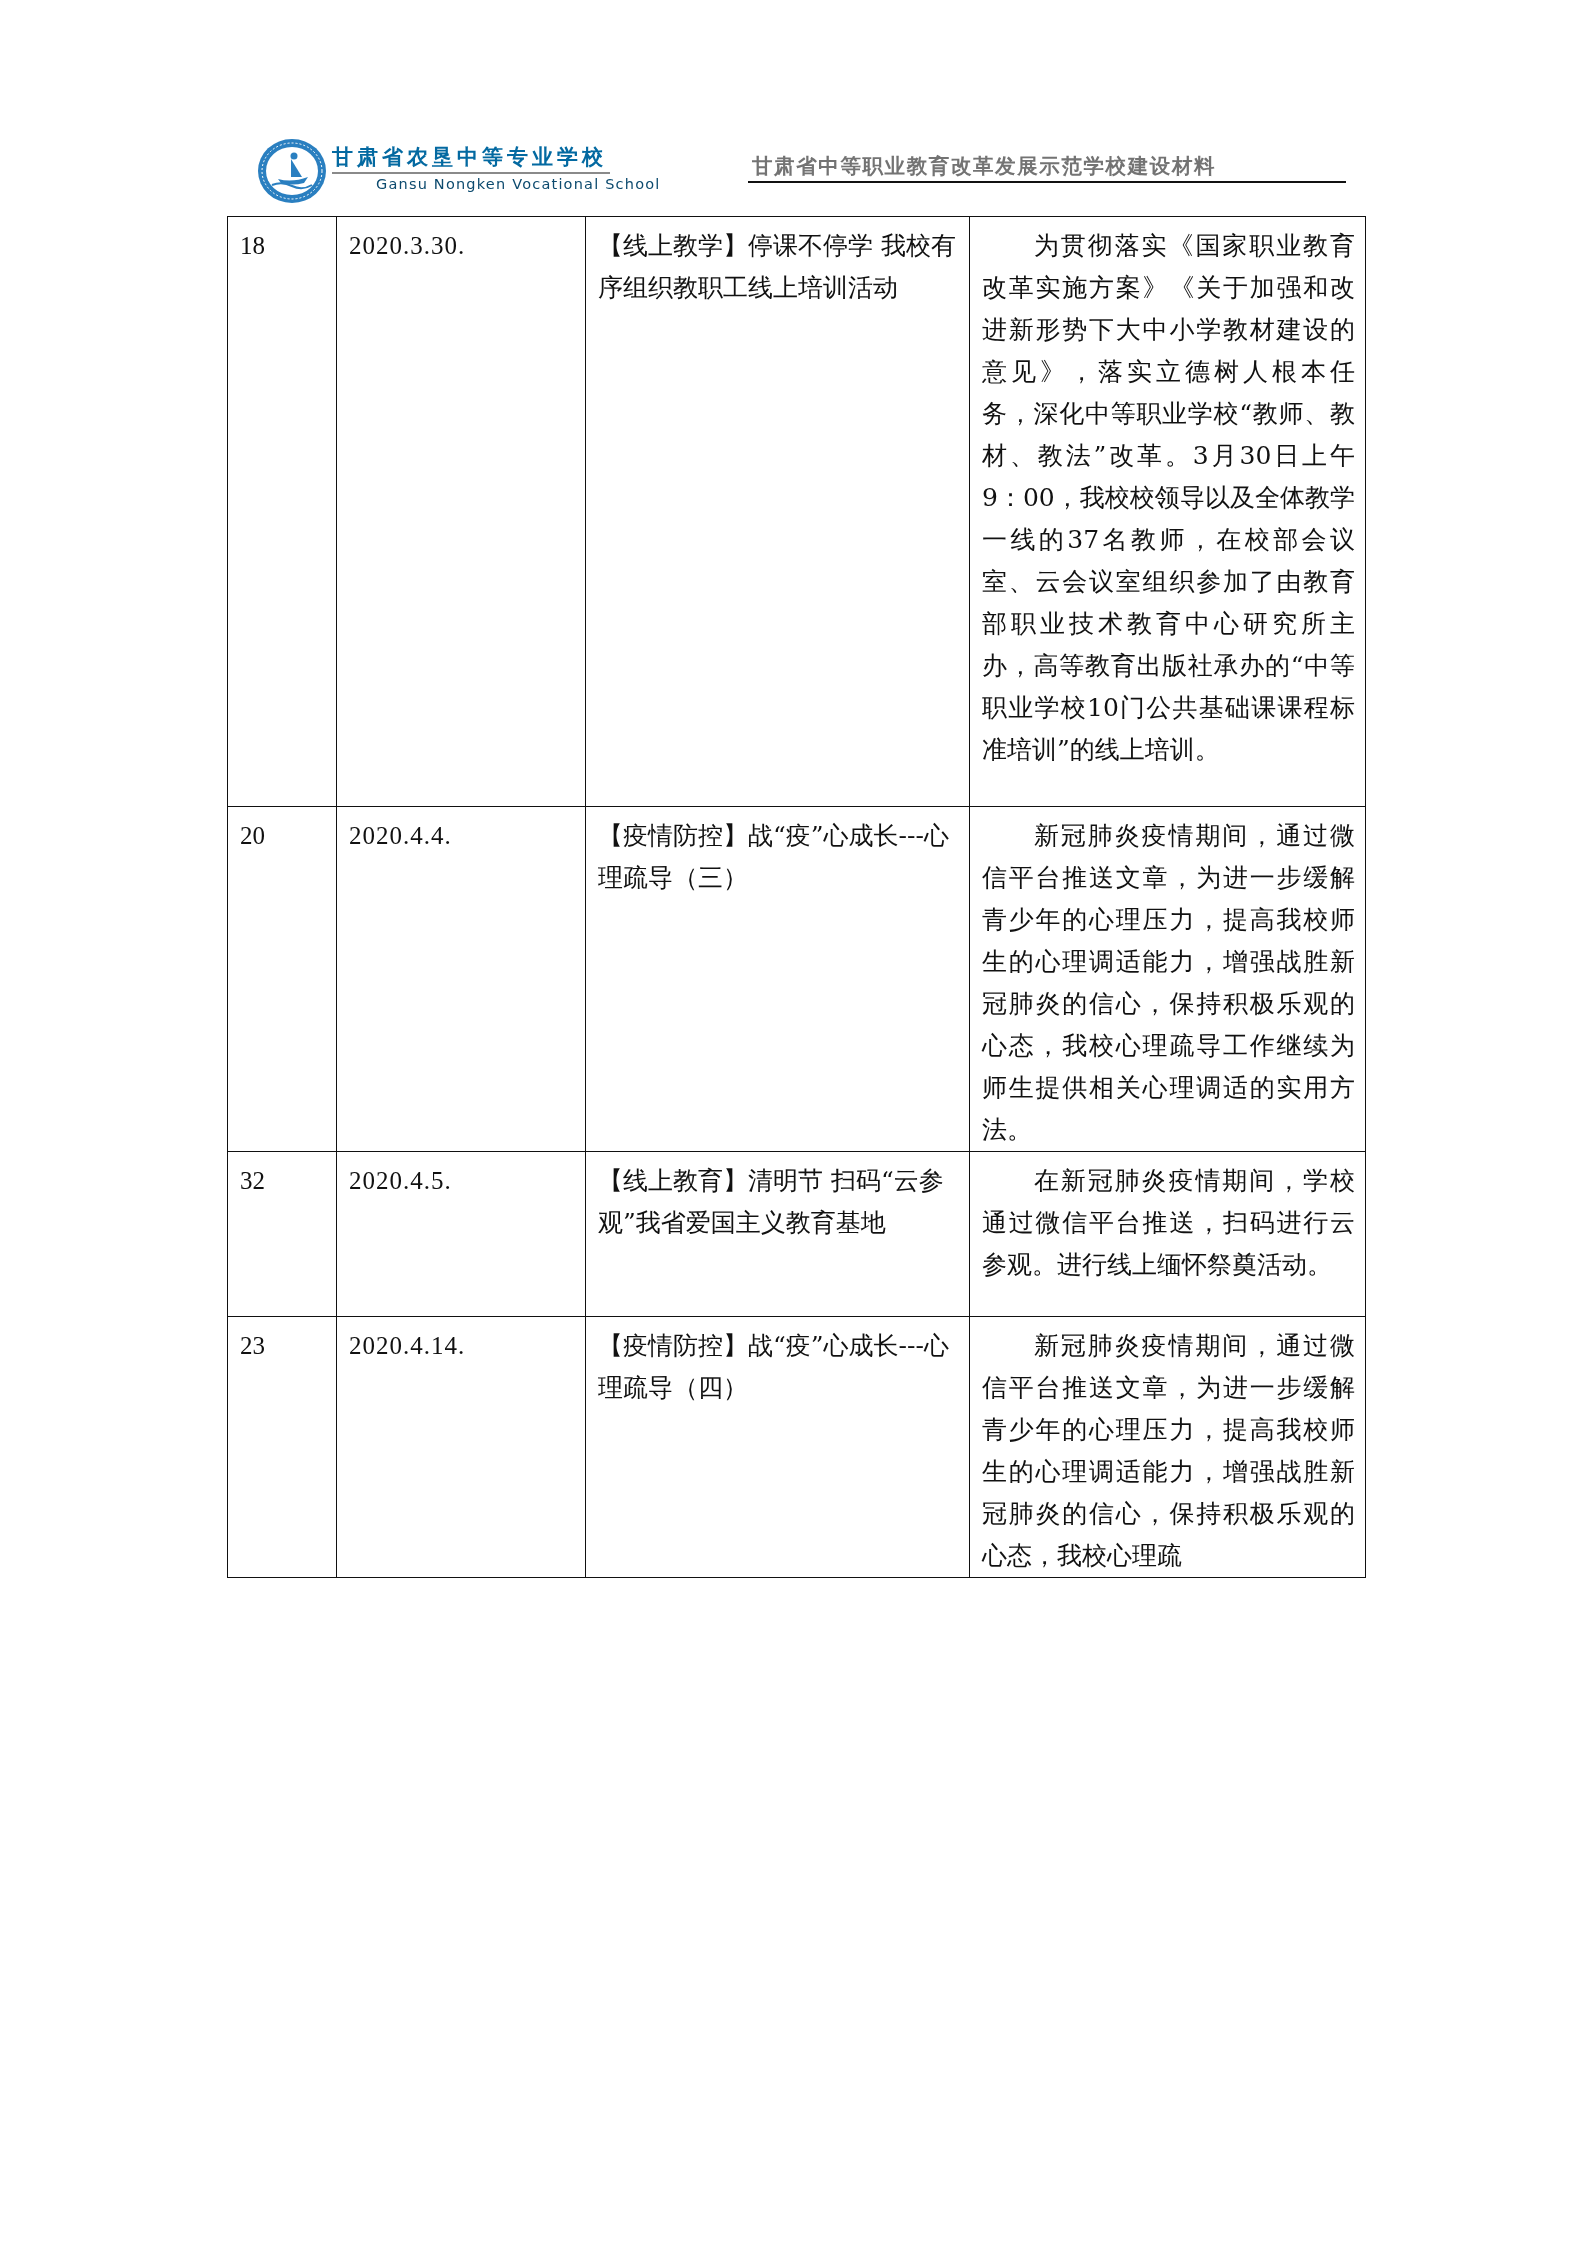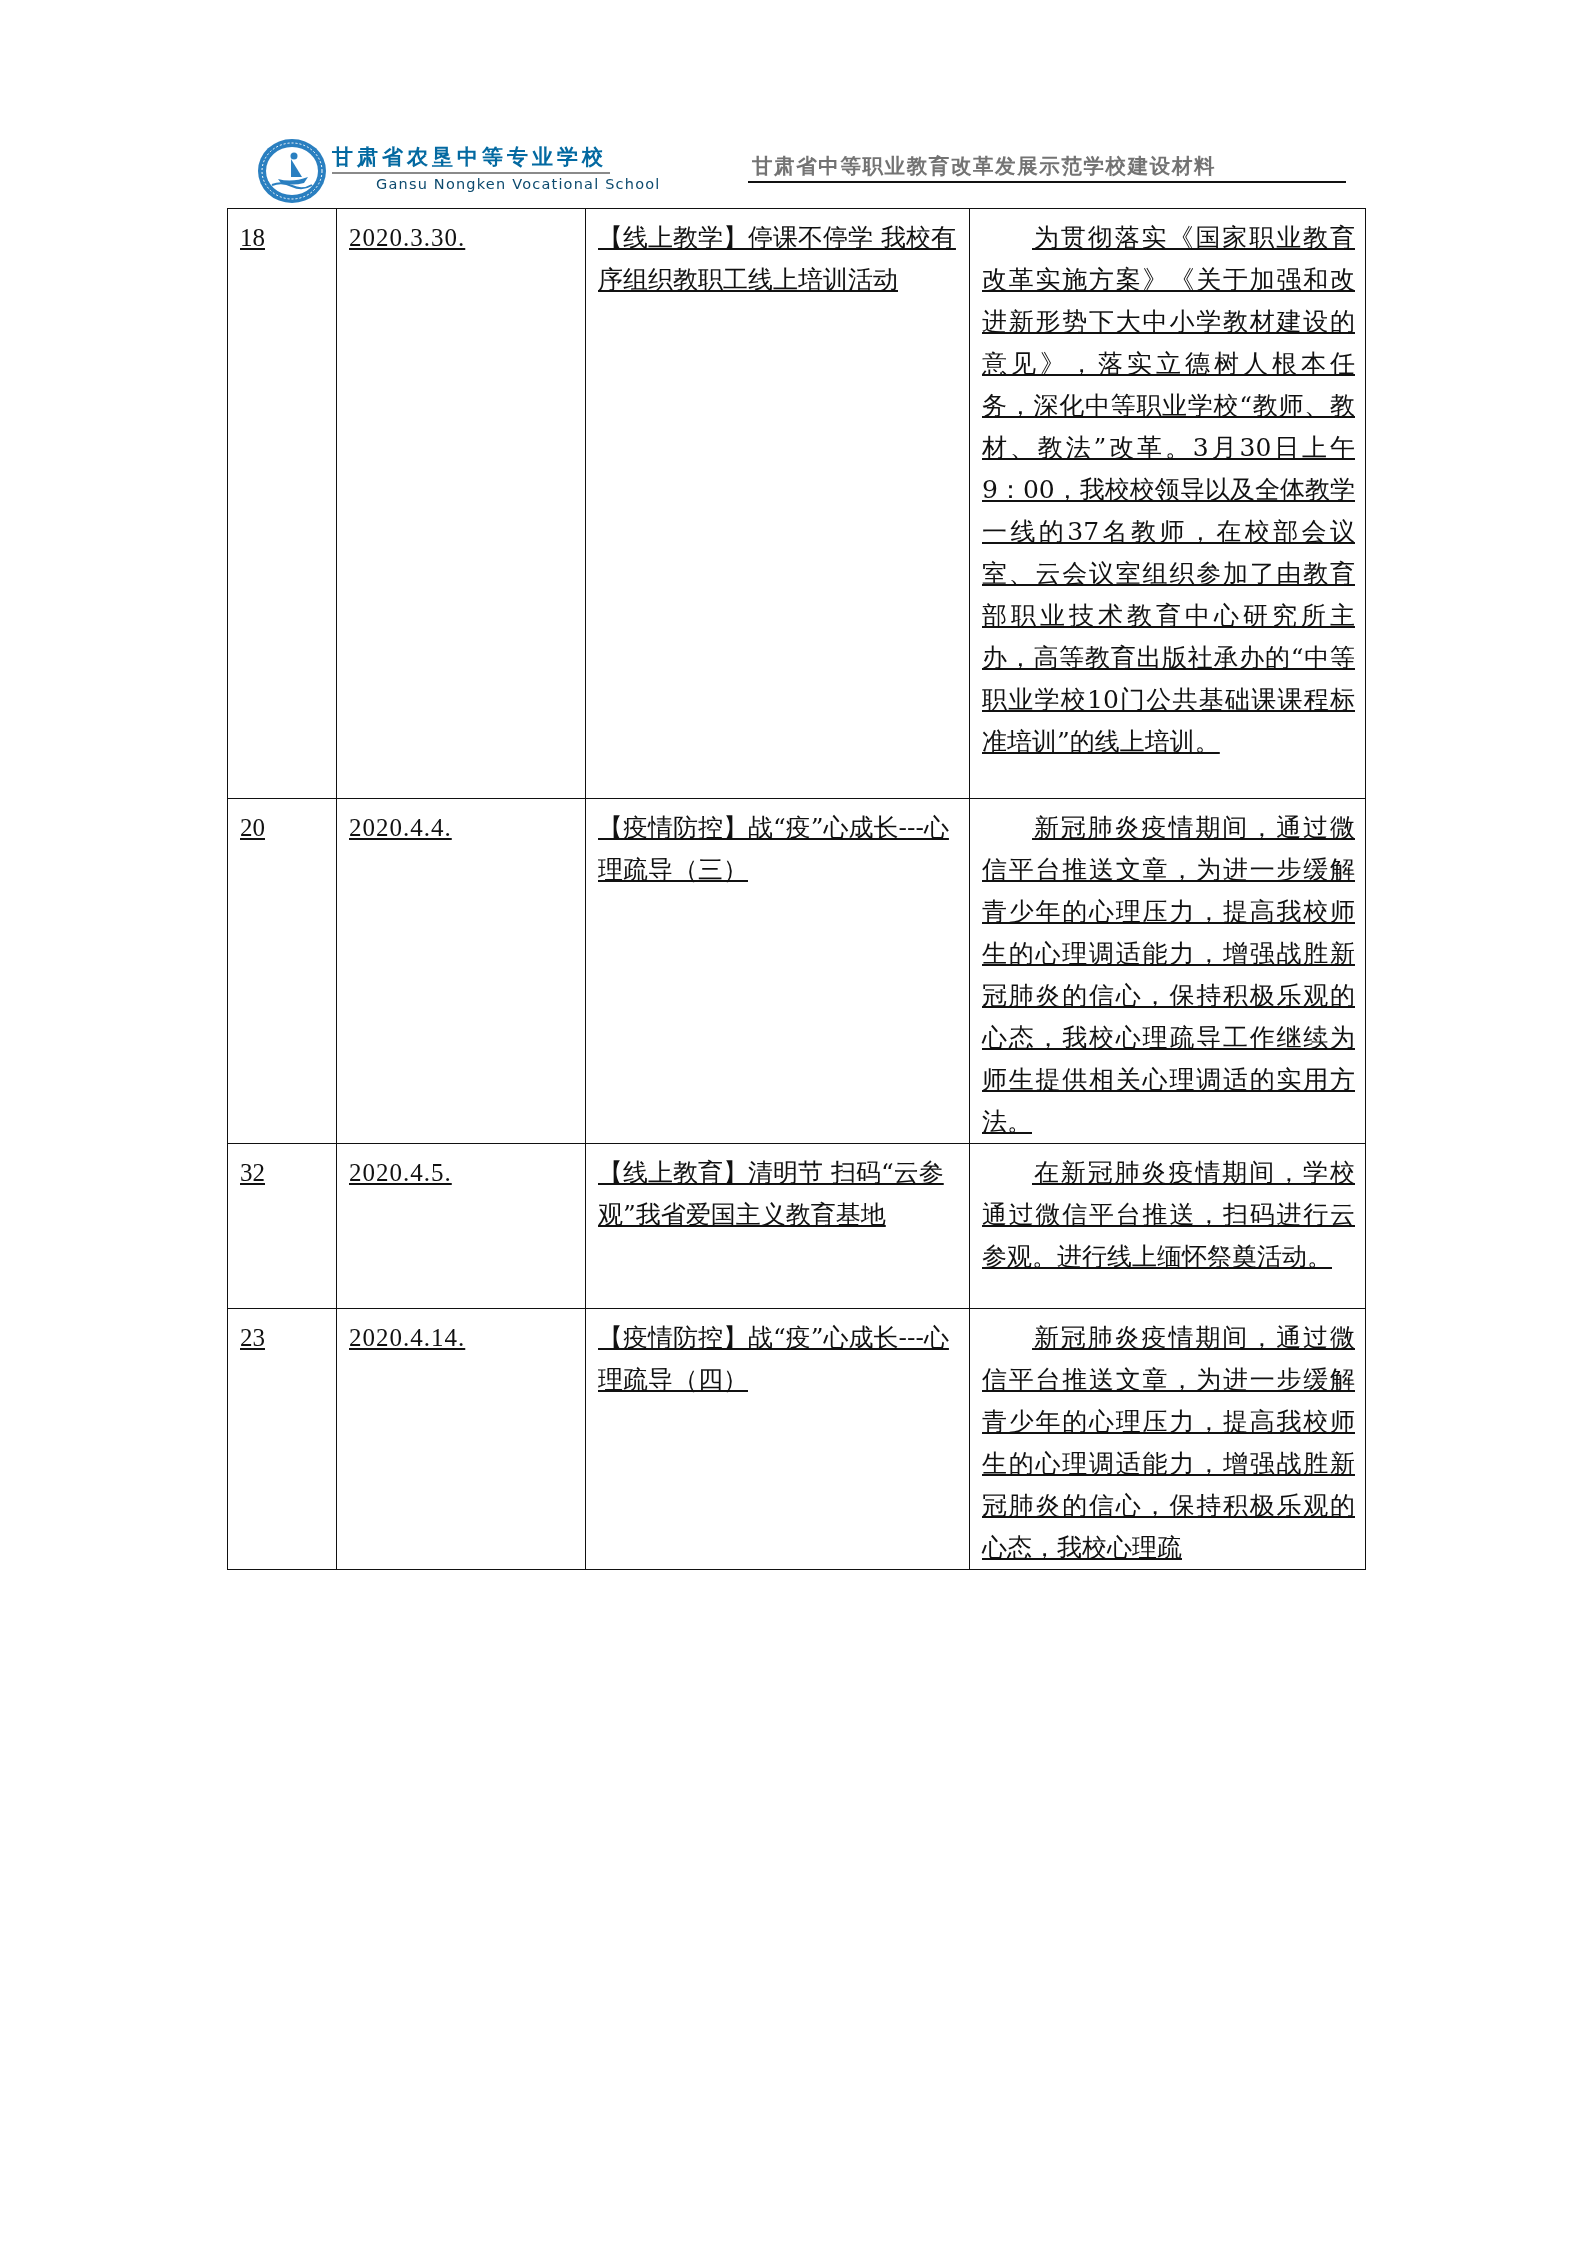--- a/index.html
+++ b/index.html
@@ -9,21 +9,21 @@
   .logo { position:absolute; left:256px; top:137px; width:72px; height:68px; }
   .school-cn { position:absolute; left:332px; top:143px; font-family:"DejaVu Sans","Liberation Sans",sans-serif;
                font-size:21px; font-weight:bold; letter-spacing:4px; color:#0369a1; }
   .school-rule { position:absolute; left:332px; top:172px; width:278px; height:2px; background:#8a8a8a; }
   .school-en { position:absolute; left:332px; top:176px; font-family:"DejaVu Sans","Liberation Sans",sans-serif;
                font-size:14.5px; letter-spacing:1.2px; color:#0c4a6e;margin-left:44px; }
   .doc-title { position:absolute; left:752px; top:152px; font-family:"DejaVu Sans","Liberation Sans",sans-serif;
                font-size:20.5px; font-weight:bold; letter-spacing:1.6px; color:#737373; white-space:nowrap; }
   .doc-rule { position:absolute; left:748px; top:181px; width:598px; height:2px; background:#111; }
 
-  table.records { position:absolute; left:227px; top:208px; border-collapse:collapse; table-layout:fixed;text-decoration:underline; }
+  table.records { position:absolute; left:227px; top:216px; border-collapse:collapse; table-layout:fixed; }
   table.records td { border:1.6px solid #111; vertical-align:top; padding:8px 10px 0 12px;
                      font-size:25px; line-height:42px; }
   td.c-no { width:86px; padding-left:14px; font-family:"Liberation Serif","DejaVu Serif",serif; }
   td.c-date { width:226px; padding-left:14px; font-family:"Liberation Serif","DejaVu Serif",serif; letter-spacing:1px; }
   td.c-title { width:361px; padding-left:14px; }
   td.c-desc { width:373px; padding-left:12px; padding-right:12px; text-align:justify; }
   .indent { display:inline-block; width:2em; }
 </style>
 </head>
 <body>

